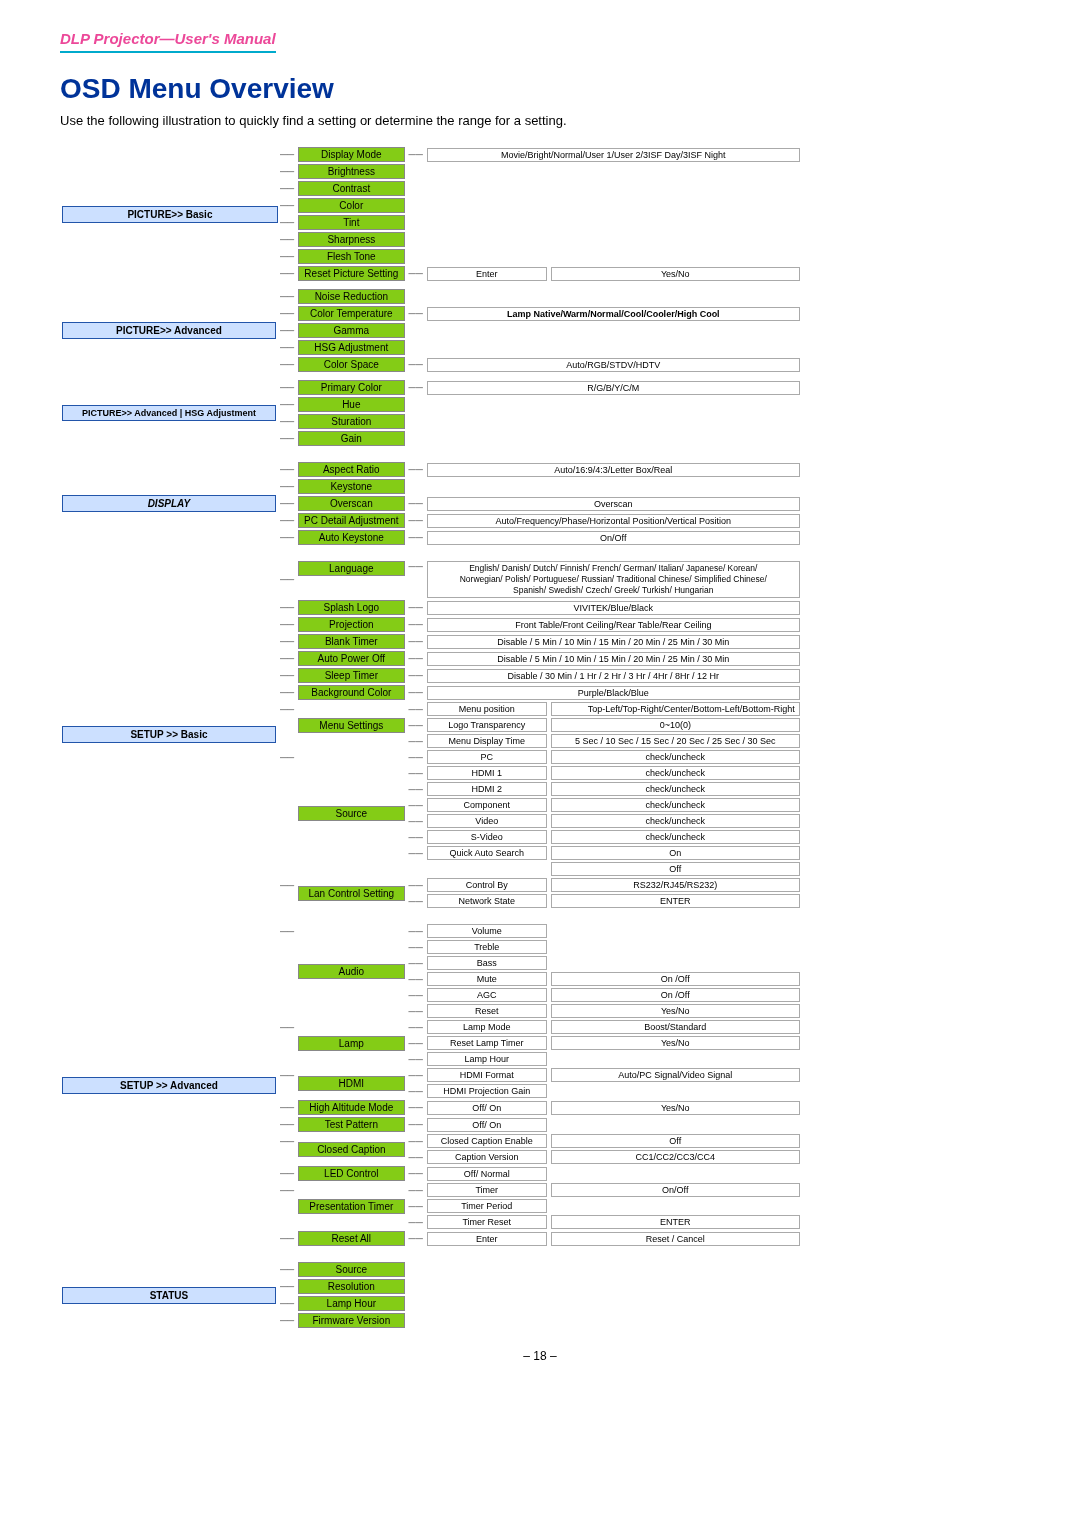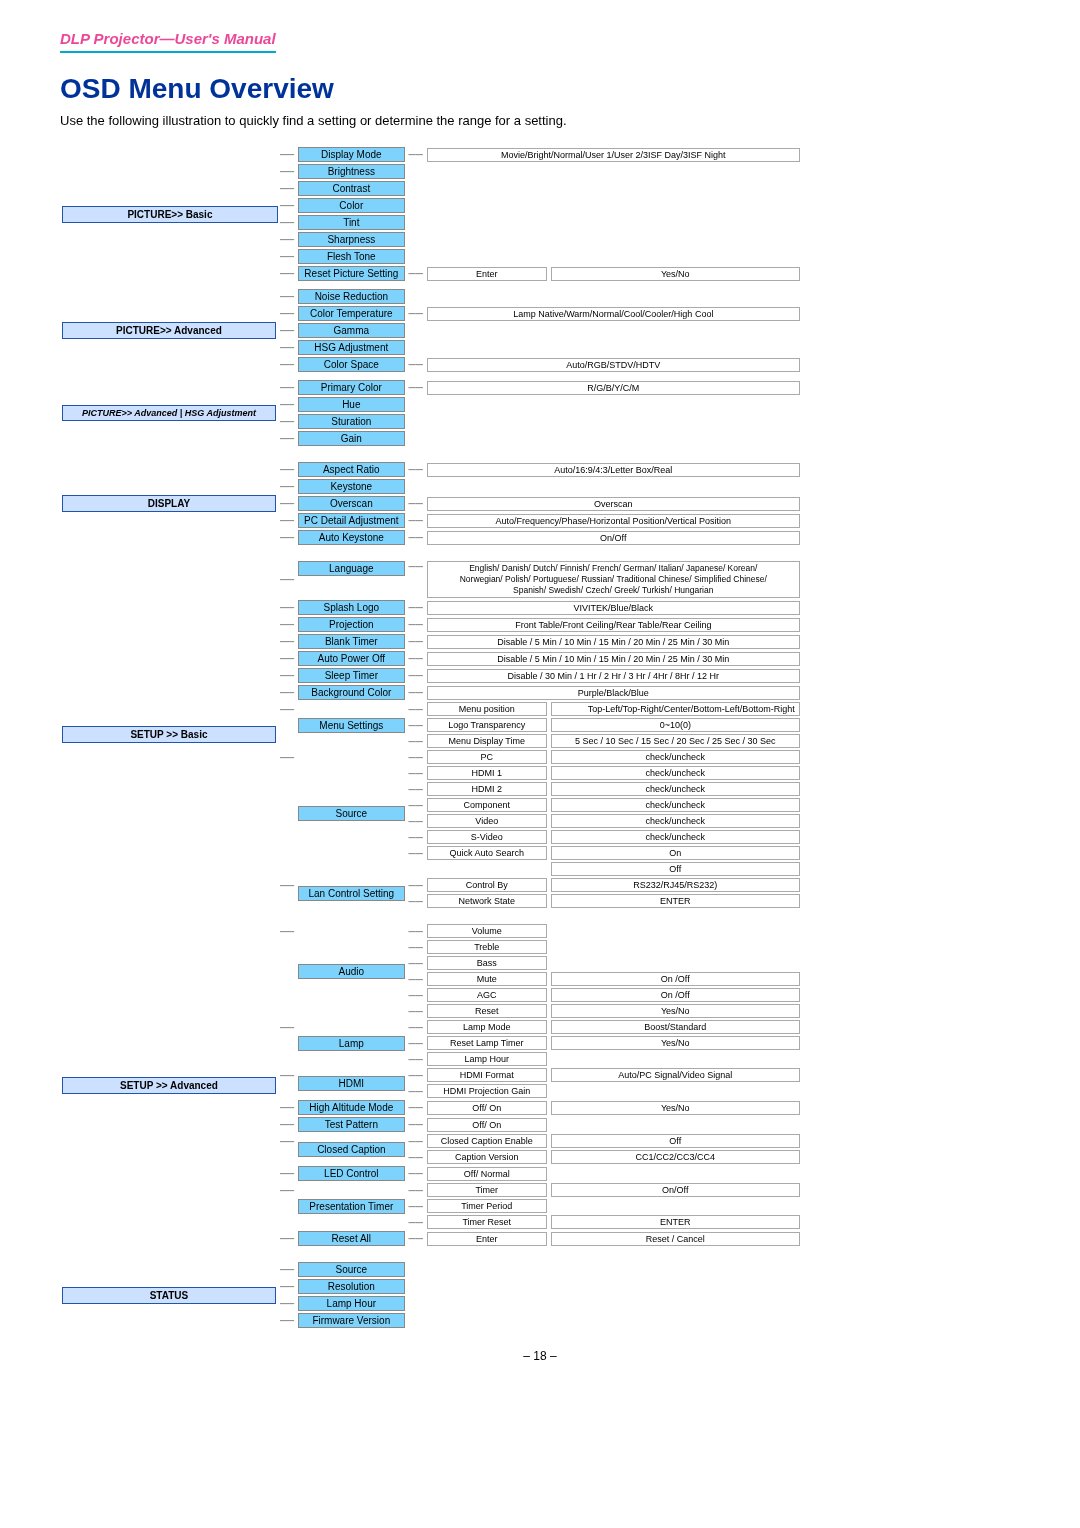--- a/index.html
+++ b/index.html
@@ -52,21 +52,21 @@
       padding: 2px 19px;
       font-weight: bold;
       font-size: 10px;
       text-align: center;
     }
     .cat-box.blue {
       background: #cce0ff;
       border: 1.5px solid #2255aa;
     }
     .sub-box {
-      background: #7dd3fc;
+      background: #84cc16;
       border: 1px solid #888;
       padding: 1px 5px;
       font-size: 10px;
       text-align: center;
     }
     .val-box {
       background: #fff;
       border: 1px solid #aaa;
       padding: 1px 4px;
       font-size: 9px;
@@ -201,21 +201,21 @@
           <td></td>
           <td></td>
       </tr>
       <tr>
         <td class="line-cell">──</td>
         <td>
             <div class="sub-box">Color Temperature</div>
           </td>
         <td class="line-cell">──</td>
         <td colspan="2">
-            <div class="val-box" style="min-width:280px;">Lamp Native/Warm/Normal/Cool/Cooler/High Cool</div>
+            <div class="val-box" style="min-width:280px;font-weight:bold;">Lamp Native/Warm/Normal/Cool/Cooler/High Cool</div>
           </td>
       </tr>
       <tr>
         <td class="line-cell">──</td>
         <td>
             <div class="sub-box">Gamma</div>
           </td>
         <td></td>
           <td></td>
           <td></td>
@@ -238,21 +238,21 @@
         <td colspan="2">
             <div class="val-box">Auto/RGB/STDV/HDTV</div>
           </td>
       </tr>
 
       <tr class="spacer-row">
           <td colspan="6"></td>
         </tr>
 
       <tr>
-        <td rowspan="4" style="vertical-align:middle;font-style:italic;">
+        <td rowspan="4" style="vertical-align:middle;">
           <div class="cat-box blue" style="font-size:9px; min-width:175px;">PICTURE&gt;&gt; Advanced | HSG Adjustment</div>
         </td>
         <td class="line-cell">──</td>
         <td>
             <div class="sub-box">Primary Color</div>
           </td>
         <td class="line-cell">──</td>
         <td colspan="2">
             <div class="val-box">R/G/B/Y/C/M</div>
           </td>
@@ -283,21 +283,21 @@
         <td></td>
           <td></td>
           <td></td>
       </tr>
 
       <tr class="big-spacer">
           <td colspan="6"></td>
         </tr>
 
       <tr>
-        <td rowspan="5" style="vertical-align:middle;">
+        <td rowspan="5" style="vertical-align:middle;font-style:italic;">
           <div class="cat-box blue">DISPLAY</div>
         </td>
         <td class="line-cell">──</td>
         <td>
             <div class="sub-box">Aspect Ratio</div>
           </td>
         <td class="line-cell">──</td>
         <td colspan="2">
             <div class="val-box" style="min-width:260px;">Auto/16:9/4:3/Letter Box/Real</div>
           </td>

